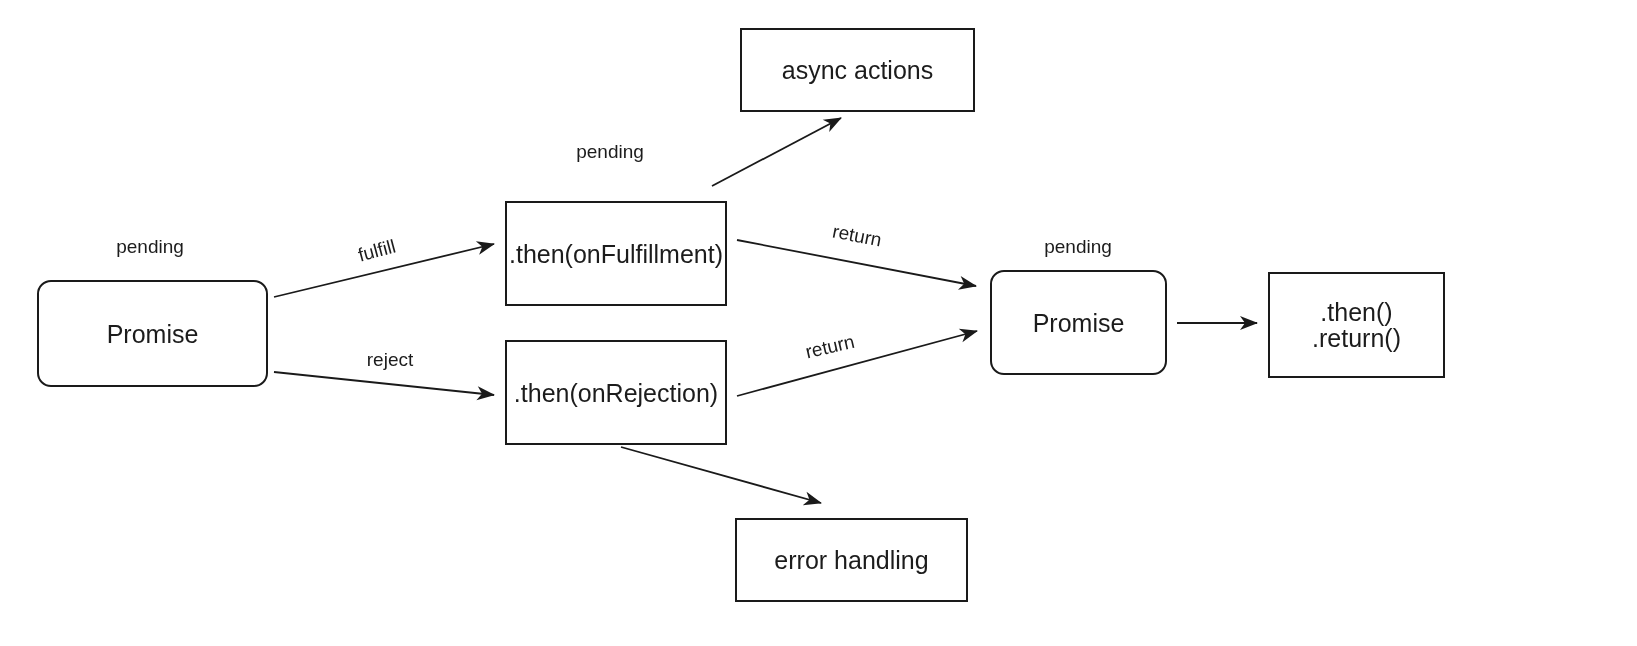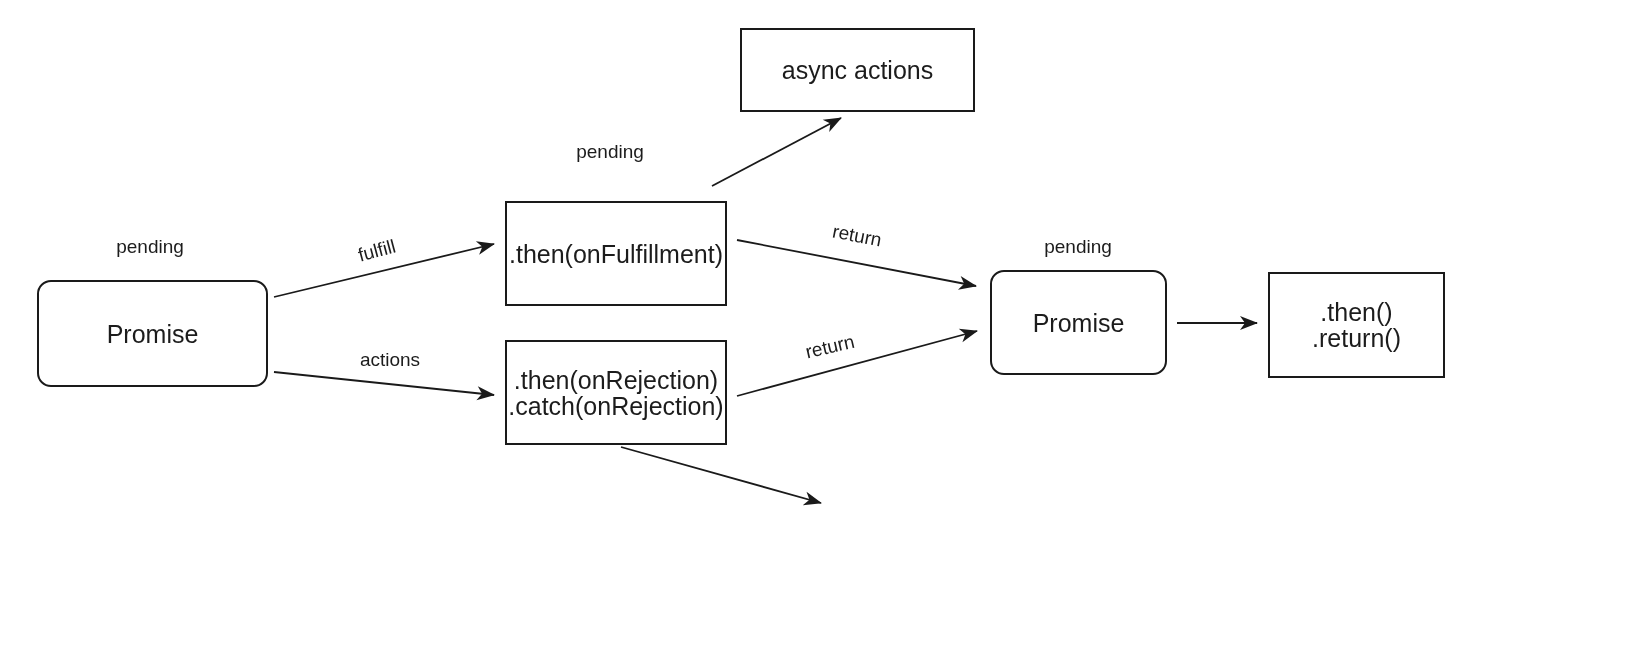--- a/index.html
+++ b/index.html
@@ -78,44 +78,46 @@
   <div class="node rounded" style="left:37px; top:280px; width:231px; height:107px;">
     <div>Promise</div>
   </div>
 
   <div class="node" style="left:505px; top:201px; width:222px; height:105px;">
     <div>.then(onFulfillment)</div>
   </div>
 
   <div class="node" style="left:505px; top:340px; width:222px; height:105px;align-items:center;">
     <div>.then(onRejection)</div>
-    <div>.catch(onRejection)</div>
   </div>
 
   <div class="node" style="left:740px; top:28px; width:235px; height:84px;">
     <div>async actions</div>
   </div>
 
+  <div class="node" style="left:735px; top:518px; width:233px; height:84px;">
+    <div>error handling</div>
+  </div>
 
   <div class="node rounded" style="left:990px; top:270px; width:177px; height:105px;">
     <div>Promise</div>
   </div>
 
   <div class="node" style="left:1268px; top:272px; width:177px; height:106px;">
     <div>.then()</div>
     <div>.return()</div>
   </div>
 
   <div class="free-label" style="left:150px; top:247px;">pending</div>
 
   <div class="free-label" style="left:610px; top:152px;">pending</div>
 
   <div class="free-label" style="left:1078px; top:247px;">pending</div>
 
   <div class="free-label rot-fulfill" style="left:377px; top:251px;">fulfill</div>
 
-  <div class="free-label" style="left:390px; top:360px;">actions</div>
+  <div class="free-label" style="left:390px; top:360px;">reject</div>
 
   <div class="free-label rot-ret-top" style="left:857px; top:236px;">return</div>
 
   <div class="free-label rot-ret-bot" style="left:830px; top:347px;">return</div>
 
 </div>
 
 </body></html>

